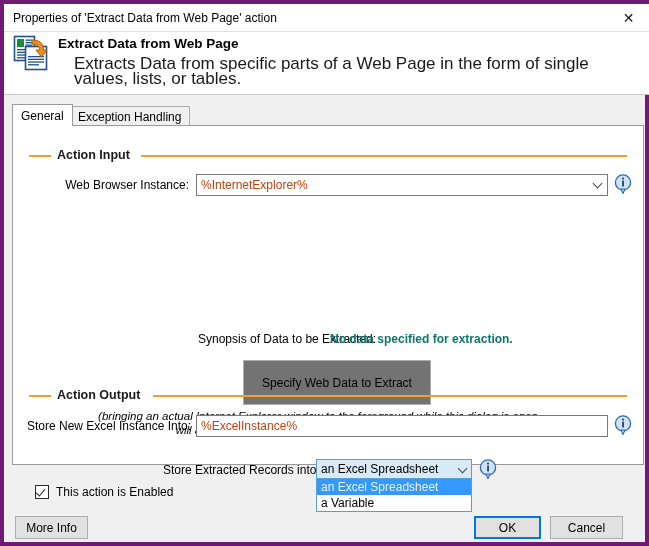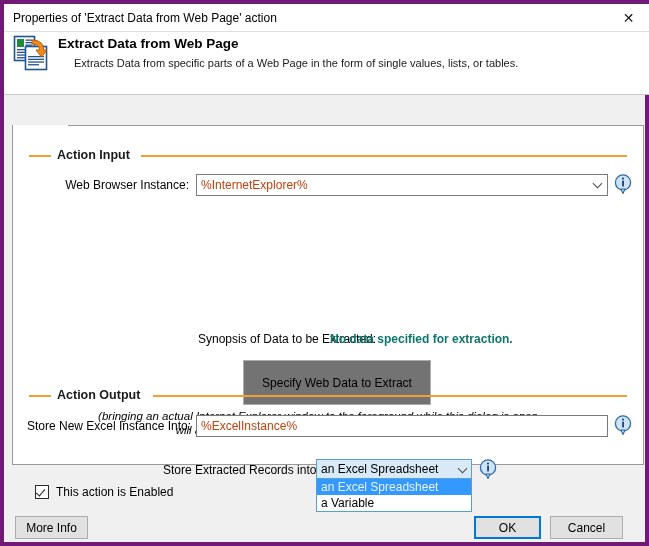--- a/index.html
+++ b/index.html
@@ -56,21 +56,21 @@
     position: absolute; left: 9px; top: 3px;
     width: 36px; height: 36px;
   }
   .header-title {
     position: absolute; left: 54px; top: 4px;
     font-size: 13.5px; font-weight: bold; color: #000;
   }
   .header-desc {
     position: absolute; left: 54px; top: 24px;
     width: 560px;
-    font-size: 11px; color: #1a1a1a; line-height: 15px; padding-left: 16px;
+    font-size: 17px; color: #1a1a1a; line-height: 15px; padding-left: 16px;
   }
 
   
   .tabstrip {
     position: absolute; left: 8px; top: 100px;
     width: 632px; height: 22px;
   }
   .tab {
     position: absolute; top: 2px;
     height: 20px;
@@ -314,20 +314,24 @@
           <rect x="15" y="29.1" width="11" height="1.3"></rect>
         </g>
 
         <path d="M19 5 C28 5 30.5 10 30.5 15 L34 15 L28.5 22 L23 15 L26.5 15 C26.5 11.5 24.5 9 19 9 Z" fill="#f08a1e" stroke="#b85c00" stroke-width="1"></path>
       </svg>
     </div>
     <div class="header-title">Extract Data from Web Page</div>
     <div class="header-desc">Extracts Data from specific parts of a Web Page in the form of single values, lists, or tables.</div>
   </div>
 
+  <div class="tabstrip">
+    <div class="tab active tab-general">General</div>
+    <div class="tab tab-exception">Exception Handling</div>
+  </div>
   <div class="tabpanel-mask"></div>
 
   <div class="tabpanel">
 
     <div class="group" id="grp-input">
       <div class="group-dash"></div>
       <div class="group-label">Action Input</div>
       <div class="group-line" style="left:128px;"></div>
     </div>
 

